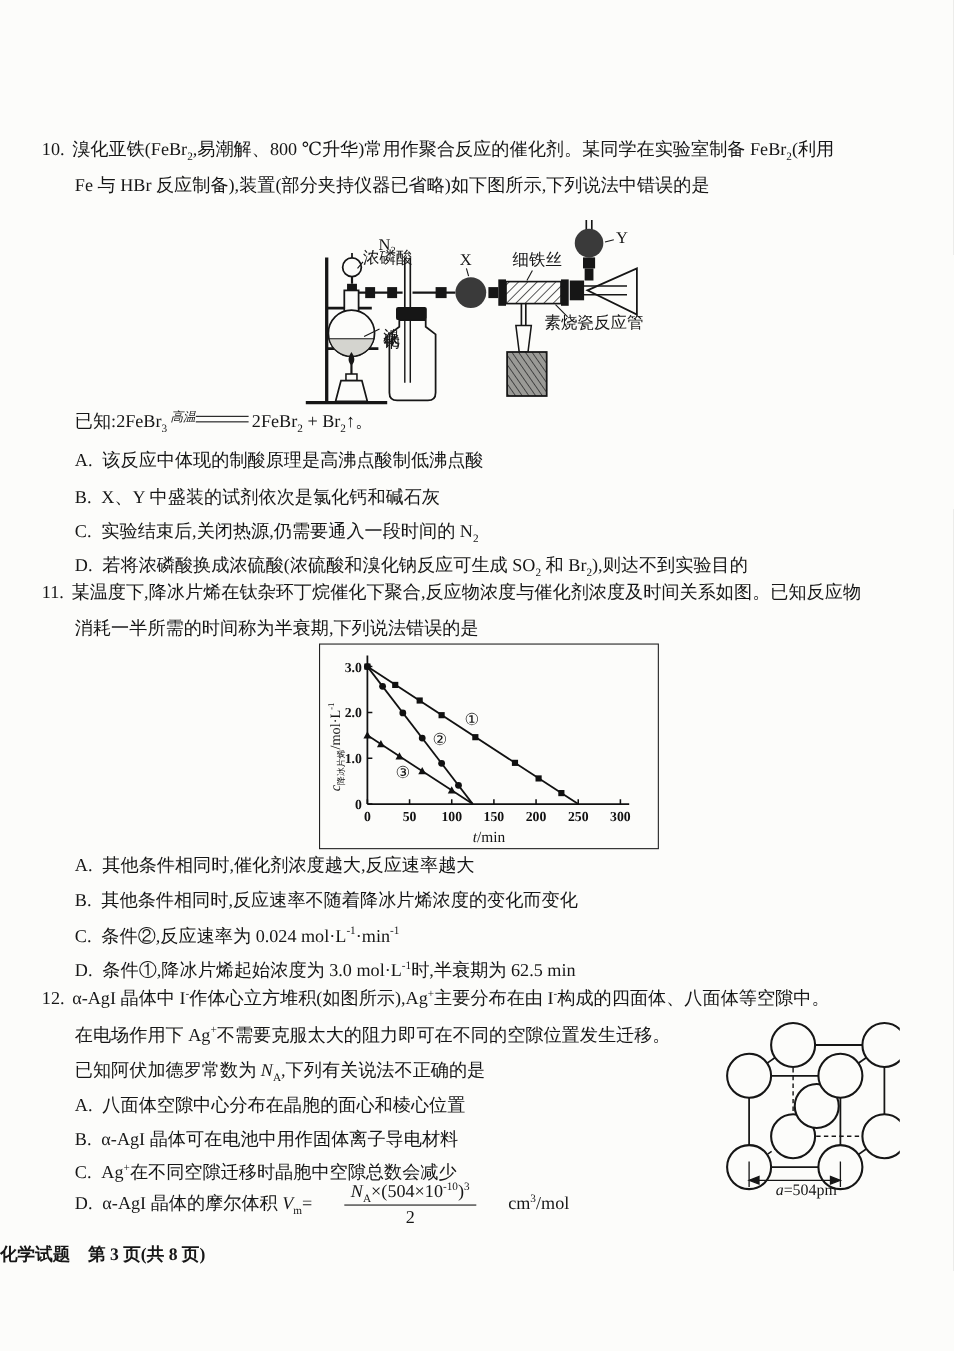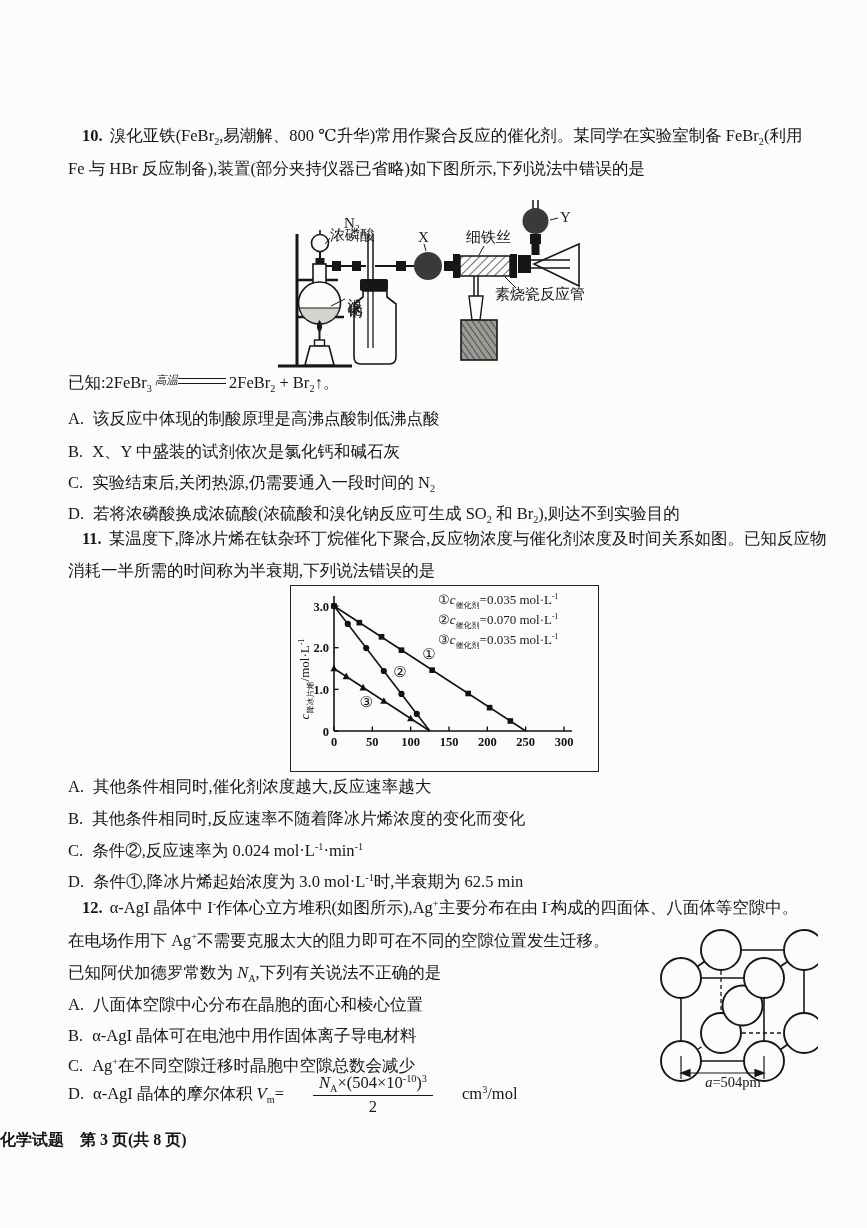--- a/index.html
+++ b/index.html
@@ -3,21 +3,21 @@
 <meta charset="utf-8">
 <style>
   html,body{margin:0;padding:0;background:#d9d9d6;}
   .page{
     position:relative;width:867px;height:1228px;margin:0 auto;
     background:#fcfcfa;color:#161616;overflow:hidden;
     font-family:"Liberation Serif","DejaVu Serif",serif;
     font-size:16.5px;
   }
   .row{position:absolute;white-space:nowrap;display:flex;align-items:baseline;gap:7px;line-height:22px;}
-  .qnum{font-weight:700;margin-left:44px;}
+  .qnum{font-weight:400;}
   .olabel{margin-right:2px;}
   sub,sup{font-size:0.62em;line-height:0;}
   i{font-style:italic;}
 
   
   .known{align-items:center;gap:0;}
   .cond-stack{display:inline-flex;flex-direction:row;align-items:center;margin:0 3px;transform:translateY(-3px);font-style:italic;}
   .cond{font-size:11.5px;line-height:12px;}
   .dbl{width:48px;height:4px;border-top:1.6px solid #161616;border-bottom:1.6px solid #161616;margin-top:1px;}
 
@@ -247,26 +247,22 @@
           <circle cx="125.8" cy="127.91666666666667" r="3.1" fill="#111"></circle>
           <text x="108.93333333333334" y="90.83333333333334" text-anchor="middle" class="slabel">②</text>
           <polyline points="43,82.5 138.83333333333331,145" fill="none" stroke="#111" stroke-width="1.6"></polyline>
           <polygon points="43,78.7 39.4,85.3 46.6,85.3" fill="#111"></polygon>
           <polygon points="55.266666666666666,86.61666666666666 51.666666666666664,93.21666666666665 58.86666666666667,93.21666666666665" fill="#111"></polygon>
           <polygon points="72.13333333333333,97.86666666666666 68.53333333333333,104.46666666666665 75.73333333333332,104.46666666666665" fill="#111"></polygon>
           <polygon points="92.83333333333334,111.2 89.23333333333335,117.8 96.43333333333334,117.8" fill="#111"></polygon>
           <polygon points="119.66666666666667,128.7 116.06666666666668,135.3 123.26666666666667,135.3" fill="#111"></polygon>
           <text x="75.2" y="120.83333333333333" text-anchor="middle" class="slabel">③</text>
         </svg>
-      <div class="chart-legend">
-        <div>①<i>c</i><sub>催化剂</sub>=0.035 mol·L<sup>-1</sup></div>
-        <div>②<i>c</i><sub>催化剂</sub>=0.070 mol·L<sup>-1</sup></div>
-        <div>③<i>c</i><sub>催化剂</sub>=0.035 mol·L<sup>-1</sup></div>
-      </div>
       <div class="chart-ylabel"><i>c</i><sub>降冰片烯</sub>/mol·L<sup>-1</sup></div>
+      <div class="chart-xlabel"><i>t</i>/min</div>
     </div>
 
     <div class="row" style="left:68px;top:776px">
       <span class="olabel">A.</span>
       <span>其他条件相同时,催化剂浓度越大,反应速率越大</span>
     </div>
     <div class="row" style="left:68px;top:808px">
       <span class="olabel">B.</span>
       <span>其他条件相同时,反应速率不随着降冰片烯浓度的变化而变化</span>
     </div>

